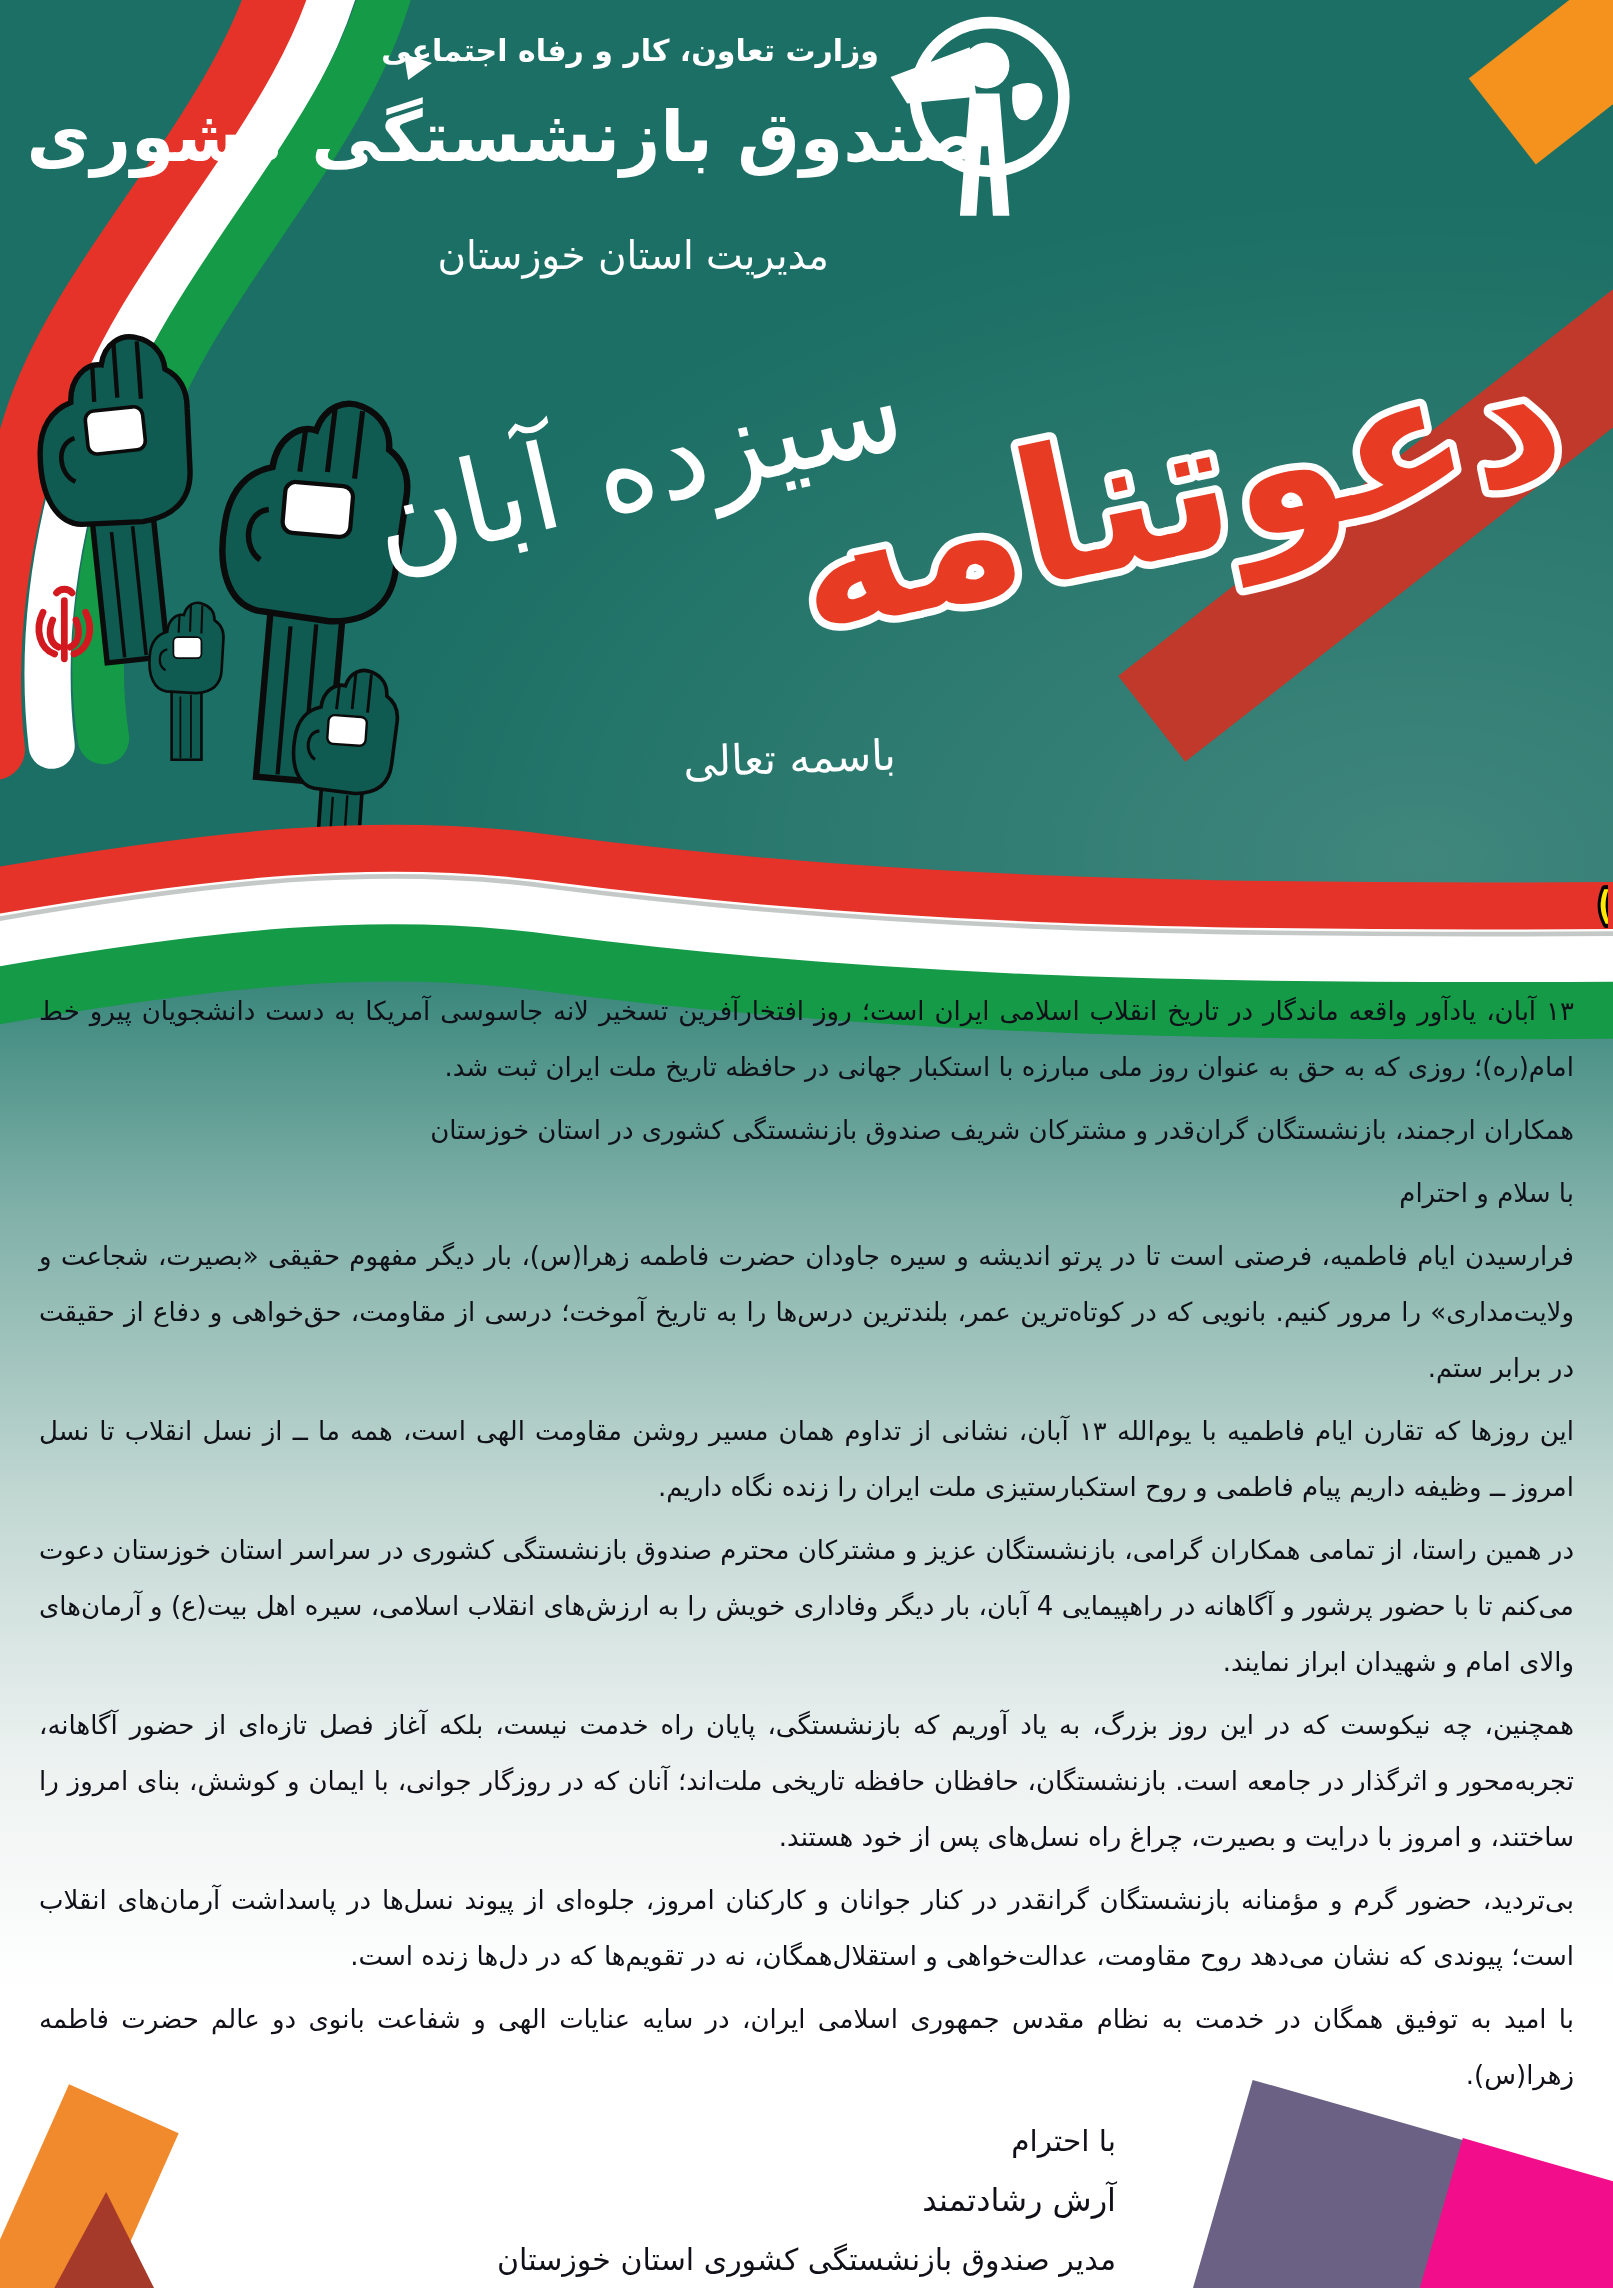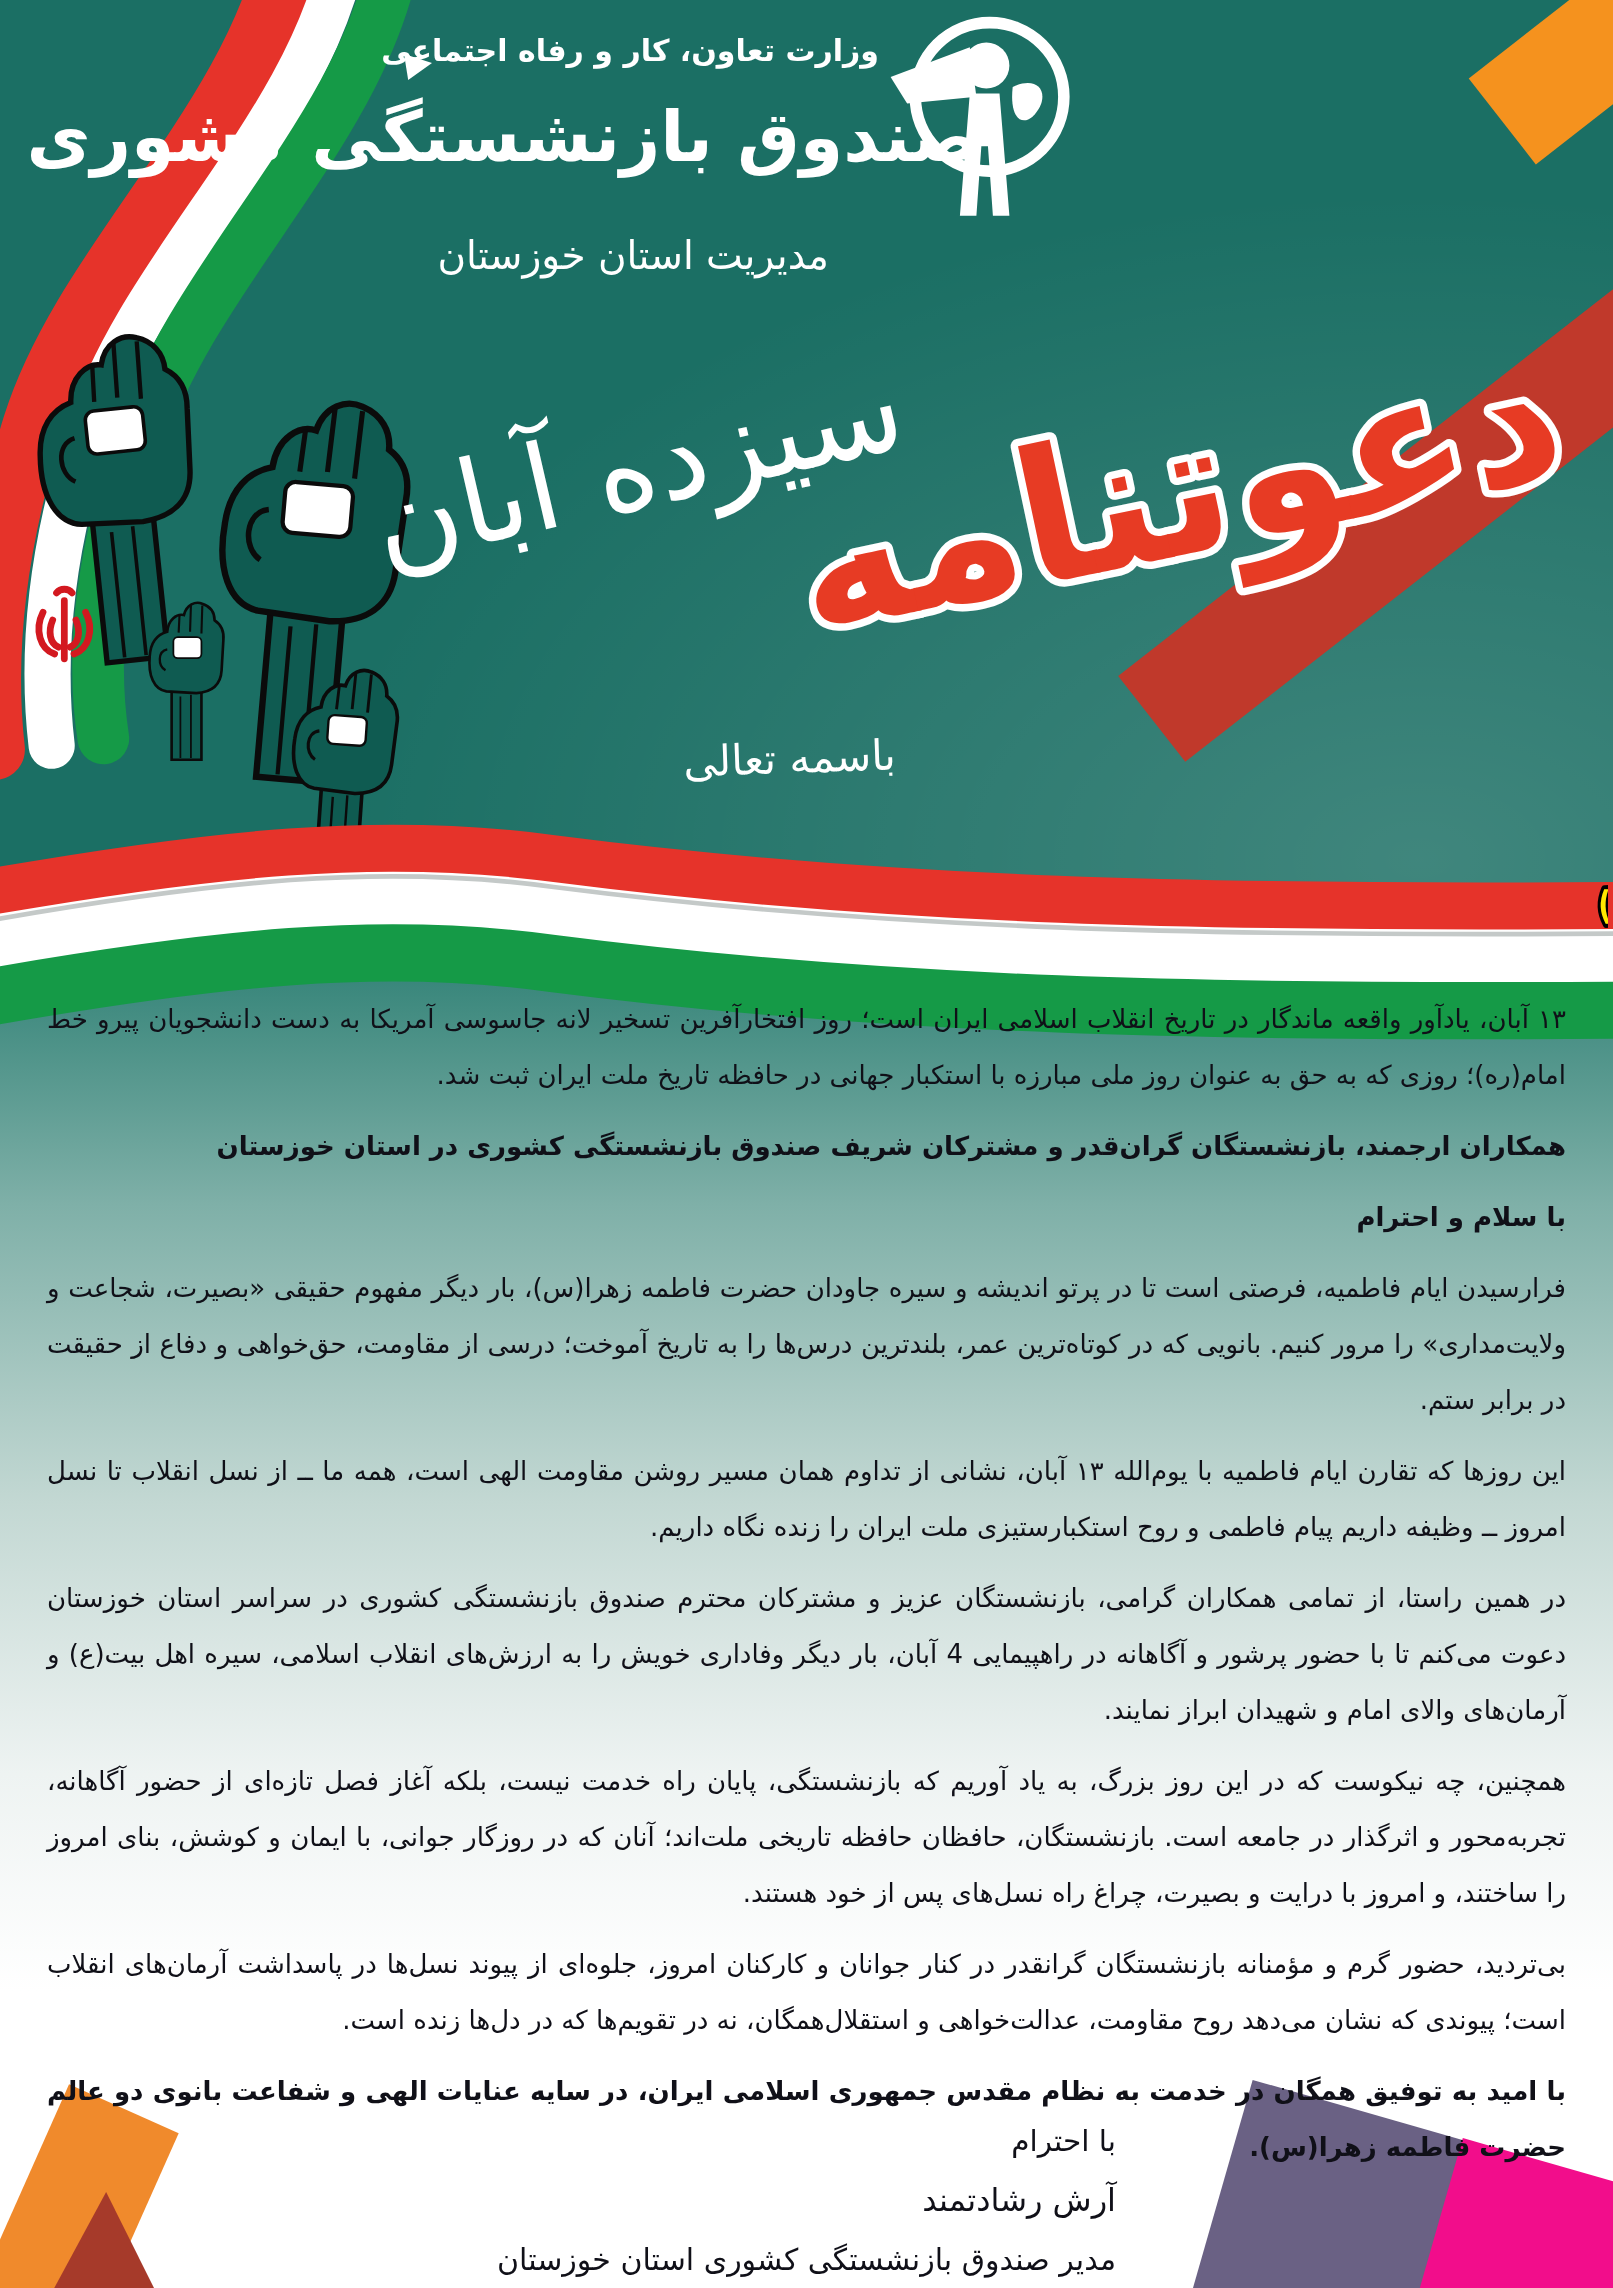--- a/index.html
+++ b/index.html
@@ -42,22 +42,22 @@
     text-align:center;transform:rotate(-13deg);}
   #besmele{left:637px;top:734px;width:305px;font-size:42px;color:#fff;text-align:center;
     transform:rotate(-2deg);}
   
   svg.overlay{position:absolute;pointer-events:none;}
   
   #letter-body{
     position:absolute;left:32px;right:32px;top:976px;direction:rtl;
     font-size:26px;line-height:56px;color:#101018;text-align:justify;
   }
-  #letter-body p{margin:15px;}
-  #letter-body p.b{font-weight:bold;}
+  #letter-body p{margin:7px;}
+  #letter-body p.b{font-weight:normal;}
   #signature{
     position:absolute;left:50%;top:2112px;transform:translateX(-50%);
     direction:rtl;color:#101018;font-weight:normal;white-space:nowrap;
   }
   #signature .line{line-height:59px;}
   #sig-salutation{font-size:29.5px;}
   #sig-name{font-size:32px;}
   #sig-title{font-size:30px;}
 </style>
 </head>

